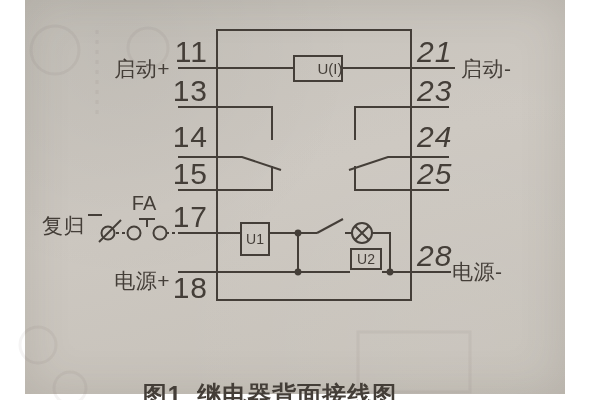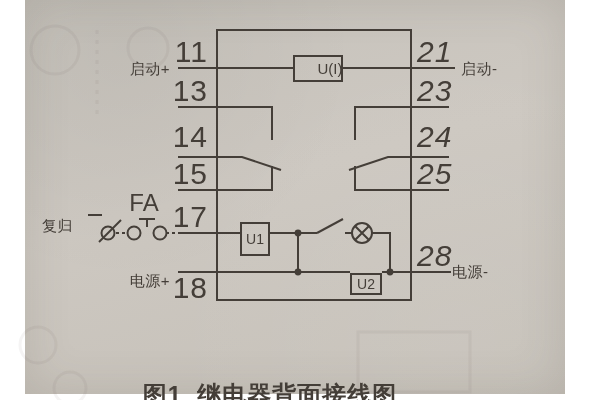--- a/index.html
+++ b/index.html
@@ -20,30 +20,30 @@
       radial-gradient(circle at 18% 12%, rgba(0,0,0,0.04), transparent 42%),
       radial-gradient(circle at 80% 85%, rgba(255,255,255,0.06), transparent 55%),
       linear-gradient(165deg,#c6c2bb 0%,#cdc8c1 45%,#c5c0b8 100%);
     box-shadow:inset 0 0 46px rgba(90,80,66,0.16);
   }
   .wires{position:absolute;left:0;top:0;width:600px;height:400px;}
   .wires .w{stroke:var(--ink);stroke-width:2;fill:none;}
   .wires .dash{stroke-dasharray:3 3;}
   .wires .dot{fill:var(--ink);stroke:none;}
   .wires .ghost{stroke:var(--ink);fill:none;opacity:0.055;stroke-width:3;}
-  .lbl{position:absolute;line-height:25px;font-size:15px;letter-spacing:0.5px;}
+  .lbl{position:absolute;line-height:25px;font-size:21px;letter-spacing:0.5px;}
   .num{position:absolute;font-size:30px;line-height:30px;width:60px;letter-spacing:1px;}
   .num.l{left:148px;text-align:right;}
   .num.r{left:417px;text-align:left;font-style:italic;}
   .comp{
     position:absolute;box-sizing:border-box;border:2px solid var(--ink);
     display:flex;align-items:center;justify-content:center;
     font-size:15px;line-height:1;background:transparent;
   }
-  .fa{position:absolute;font-size:24px;line-height:24px;text-align:center;}
+  .fa{position:absolute;font-size:20px;line-height:24px;text-align:center;}
   .caption{
     position:absolute;left:90px;top:343px;width:360px;text-align:center;
     font-size:24px;font-weight:600;letter-spacing:1px;white-space:pre;margin-top:36px;
   }
 </style>
 </head>
 <body>
 
 <div class="page">
   <div class="paper"></div>
@@ -97,21 +97,21 @@
     <circle class="dot" cx="298" cy="272" r="3.4"></circle>
     <circle class="dot" cx="390" cy="272" r="3.4"></circle>
   </svg>
 
   <div class="comp" style="left:293px;top:55px;width:50px;height:27px;padding-left:24px;">
     <span>U(I)</span>
   </div>
   <div class="comp" style="left:240px;top:222px;width:30px;height:34px;font-size:14px;">
     <span>U1</span>
   </div>
-  <div class="comp" style="left:350px;top:273px;width:32px;height:22px;font-size:14px;">
+  <div class="comp" style="left:350px;top:248px;width:32px;height:22px;font-size:14px;">
     <span>U2</span>
   </div>
 
   <div class="num l" style="top:37px;">11</div>
   <div class="num l" style="top:76px;">13</div>
   <div class="num l" style="top:122px;">14</div>
   <div class="num l" style="top:159px;">15</div>
   <div class="num l" style="top:202px;">17</div>
   <div class="num l" style="top:241px;margin-top:32px;">18</div>
 

